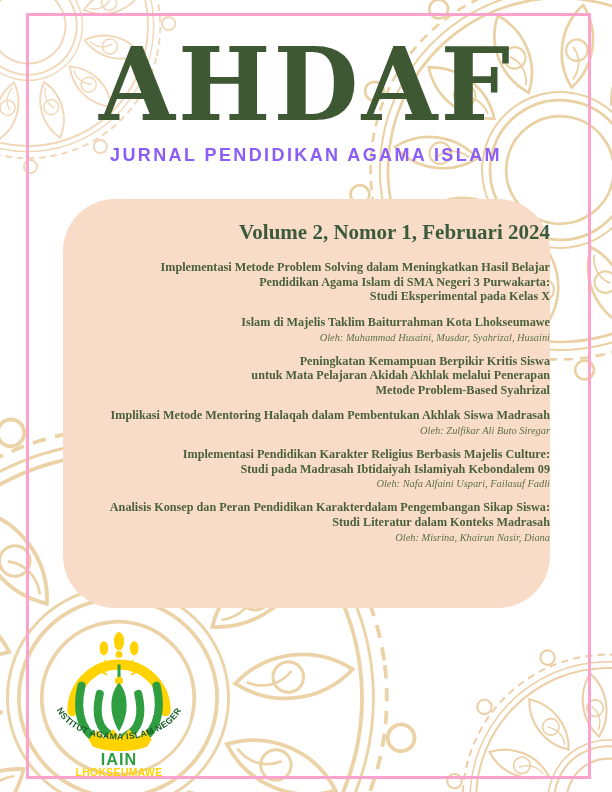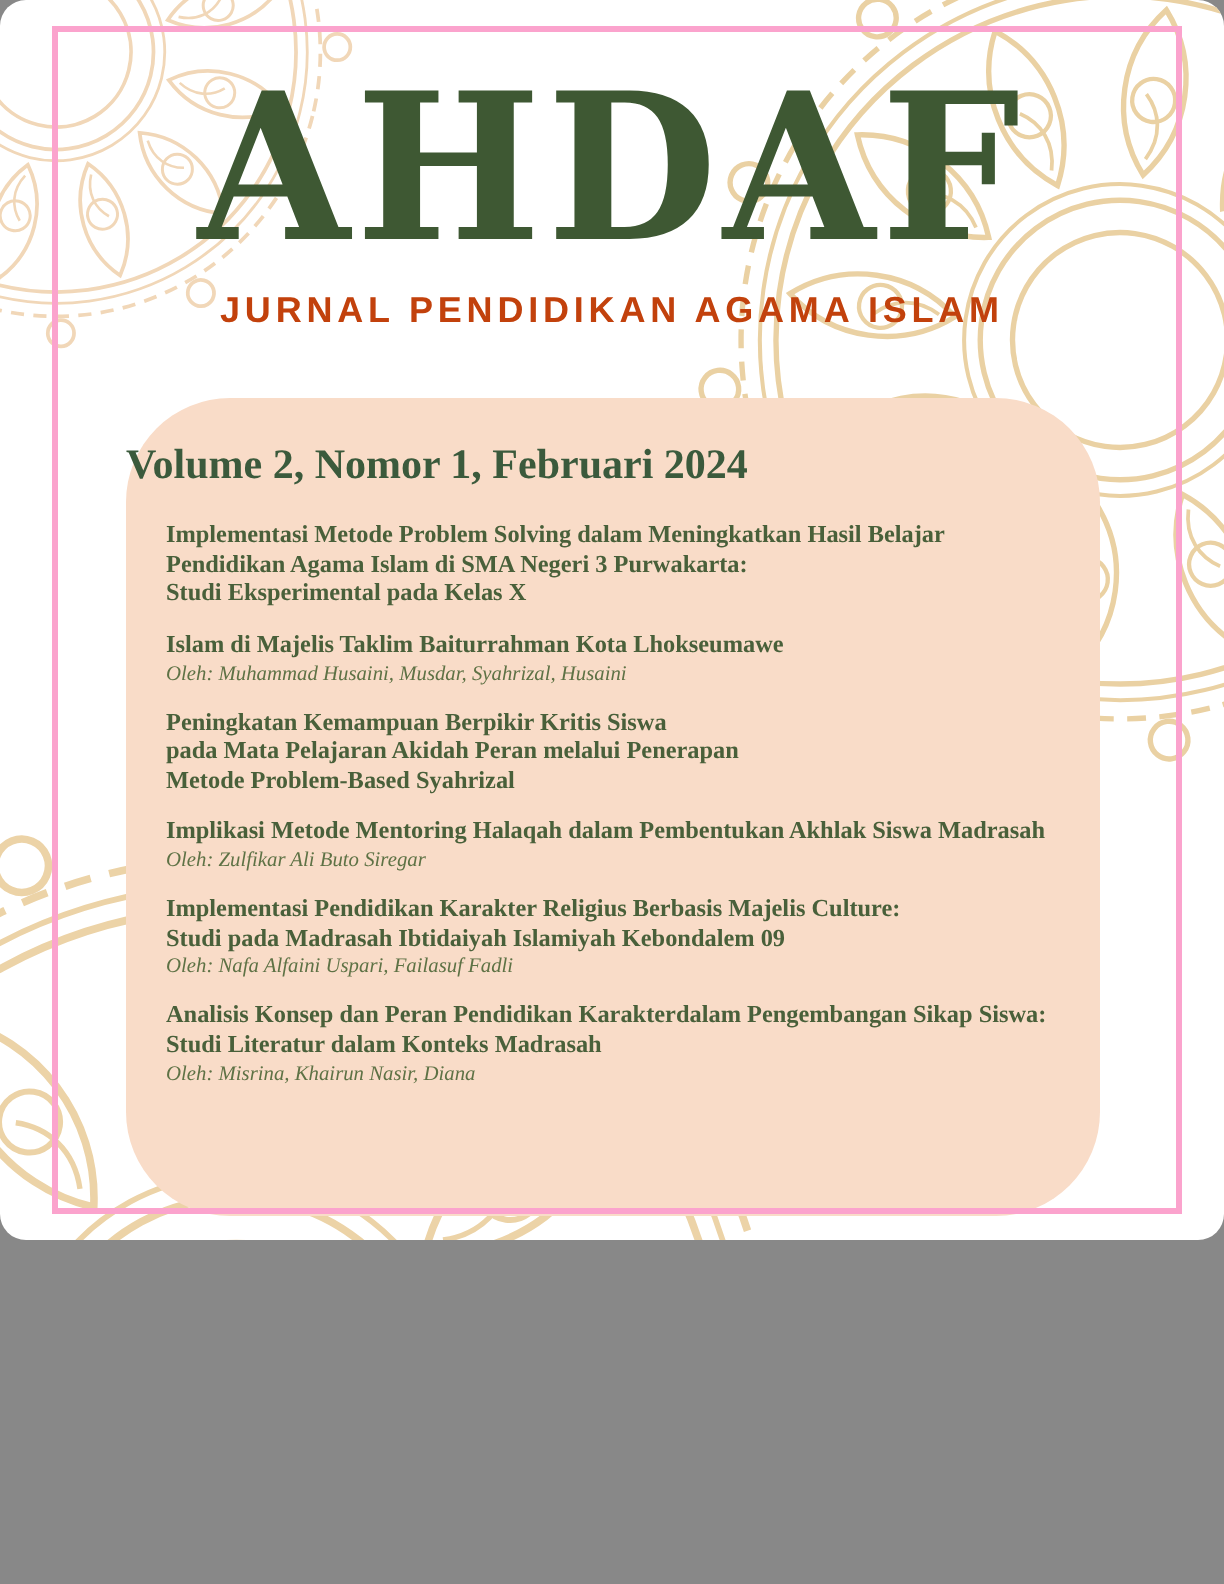--- a/index.html
+++ b/index.html
@@ -1,20 +1,19 @@
 <!DOCTYPE html>
 <html><head>
 <meta charset="utf-8">
 <style>
   html,body{margin:0;padding:0;background:#888;}
   .page{
-    position:relative;width:612px;height:620px;margin:0 auto;
+    position:relative;width:612px;height:792px;margin:0 auto;
     background:#ffffff;overflow:hidden;
     font-family:"Liberation Serif","DejaVu Serif",serif;
-    border-radius:13px;
   }
   
   .frame{
     position:absolute;left:26px;top:13px;right:21px;bottom:13px;
     border:3px solid #fba3cd;z-index:4;pointer-events:none;
   }
   
   .orn{position:absolute;z-index:0;pointer-events:none;}
   .orn-tl{left:-122px;top:-124px;color:#f1d7b8;transform:rotate(14deg);}
   .orn-tr{left:345px;top:-45px;color:#ead1a3;transform:rotate(8deg);}
@@ -22,27 +21,27 @@
   .orn-br{left:443px;top:635px;color:#eccfa6;transform:rotate(22deg);}
   
   .masthead{position:absolute;top:34px;left:0;right:0;text-align:center;z-index:2;}
   .journal-title{
     margin:0;font-family:"DejaVu Serif","Liberation Serif",serif;
     font-weight:bold;font-size:98px;line-height:1.05;letter-spacing:3px;
     color:#3e5833;transform:scaleY(1.04);
   }
   .journal-subtitle{
     margin-top:8px;font-family:"Liberation Sans","DejaVu Sans",sans-serif;
-    font-weight:bold;font-size:18px;letter-spacing:2.4px;color:#c2410c;
+    font-weight:bold;font-size:18px;letter-spacing:2.4px;color:#8b5cf6;
   }
   
   .panel{
     position:absolute;left:63px;top:199px;width:487px;height:409px;
     background:#f9dcc8;border-radius:52px;z-index:2;
-    text-align:left;box-sizing:border-box;padding-top:13px;
+    text-align:right;box-sizing:border-box;padding-top:13px;
   }
   .issue-title{
     margin:8px 0 15px;font-weight:bold;font-size:21px;color:#3b5a3c;
   }
   .article{margin-bottom:11px;margin-left:20px;}
   .a-title{font-weight:bold;font-size:12.2px;line-height:1.2;color:#49603a;}
   .a-title > div{white-space:nowrap;}
   .a-authors{font-style:italic;font-size:10.4px;color:#5e7245;margin-top:2px;}
   
   .logo{position:absolute;left:48px;top:624px;z-index:3;}
@@ -132,21 +131,21 @@
     <div class="article">
       <div class="a-title">
             <div>Islam di Majelis Taklim Baiturrahman Kota Lhokseumawe</div>
           </div>
       <div class="a-authors">Oleh: Muhammad Husaini, Musdar, Syahrizal, Husaini</div>
     </div>
 
     <div class="article">
       <div class="a-title">
             <div>Peningkatan Kemampuan Berpikir Kritis Siswa</div>
-            <div>pada Mata Pelajaran Akidah Peran melalui Penerapan</div>
+            <div>untuk Mata Pelajaran Akidah Akhlak melalui Penerapan</div>
             <div>Metode Problem-Based Syahrizal</div>
           </div>
     </div>
 
     <div class="article">
       <div class="a-title">
             <div>Implikasi Metode Mentoring Halaqah dalam Pembentukan Akhlak Siswa Madrasah</div>
           </div>
       <div class="a-authors">Oleh: Zulfikar Ali Buto Siregar</div>
     </div>

